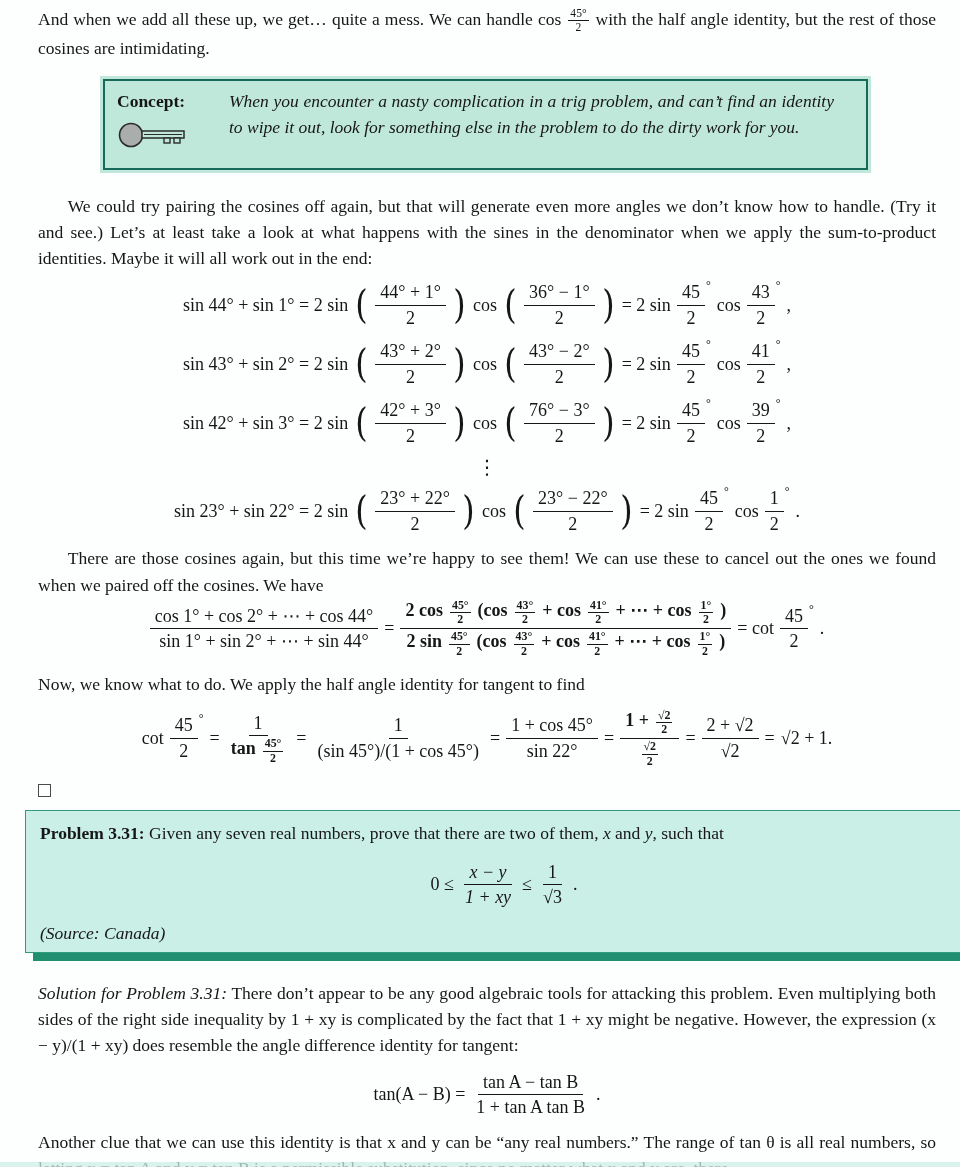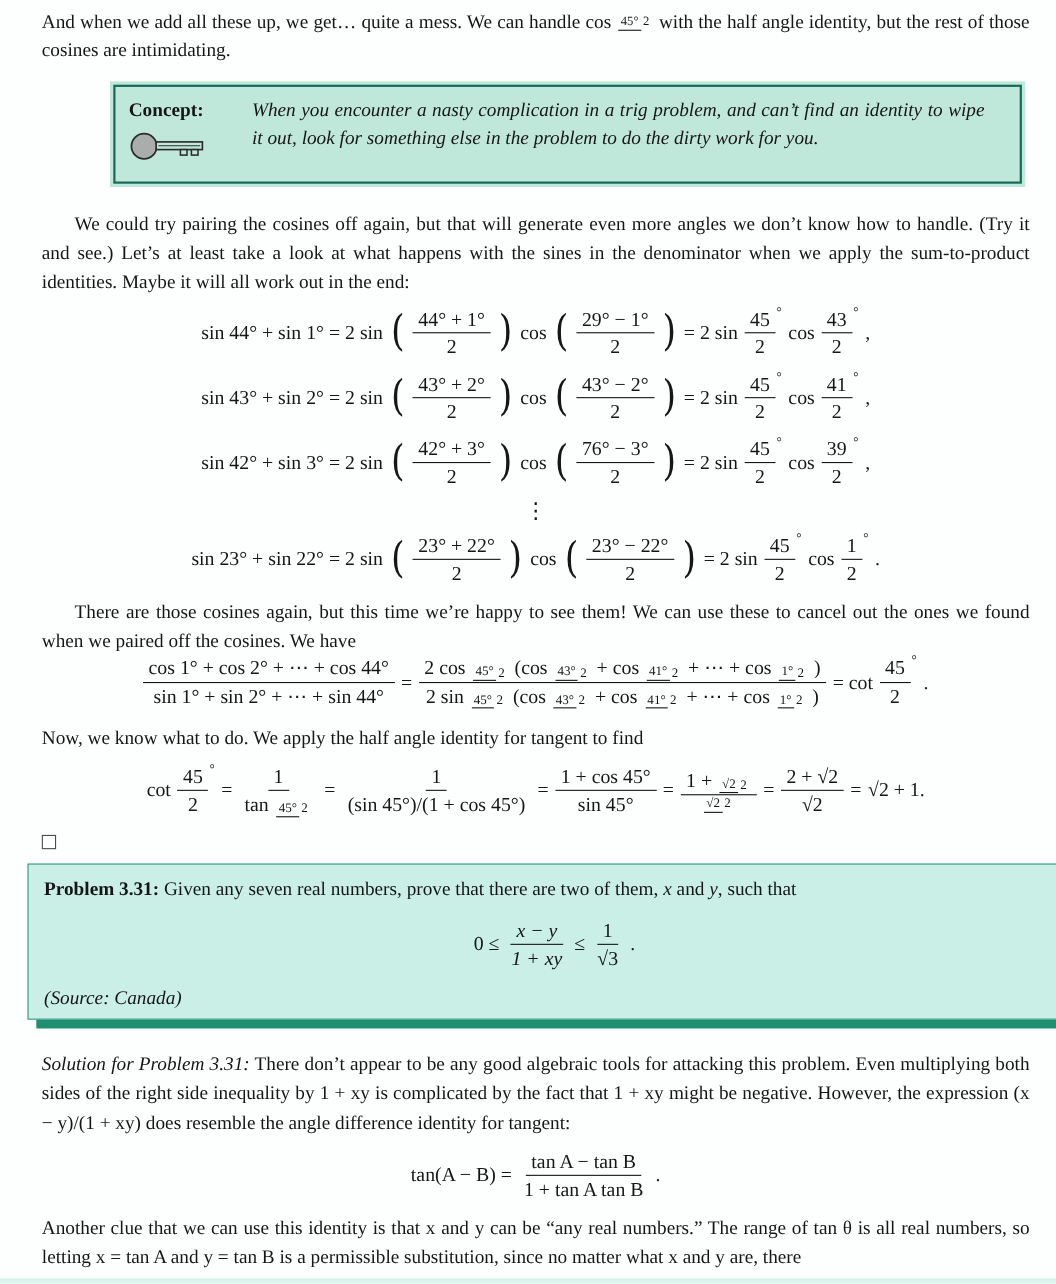--- a/index.html
+++ b/index.html
@@ -9,43 +9,43 @@
     background:#fdfefe;color:#161616;
     font-family:"Liberation Serif","DejaVu Serif",serif;
     font-size:17.5px;line-height:1.5;
   }
   .para{text-align:justify;margin:0;}
   .indent{text-indent:1.7em;}
   .it{font-style:italic;}
   b{font-weight:bold;}
 
   
-  .tfrac{display:inline-flex;flex-direction:row;align-items:center;
+  .tfrac{display:inline-flex;flex-direction:column;align-items:center;
          vertical-align:middle;font-size:.66em;line-height:1.15;margin:0 2px;}
   .tfrac .tn{border-bottom:1px solid #161616;padding:0 2px;}
   .tfrac .td{padding:0 2px;}
 
   
   .frac{display:inline-flex;flex-direction:column;align-items:center;line-height:1.25;}
   .frac .fn{border-bottom:1.4px solid #161616;padding:1px 5px;text-align:center;}
   .frac .fd{padding:1px 5px;text-align:center;}
-  .fn.cplx,.fd.cplx{display:flex;align-items:flex-end;justify-content:center;gap:5px;}
+  .fn.cplx,.fd.cplx{display:flex;align-items:flex-start;justify-content:center;gap:5px;font-weight:bold;}
 
   
   .fracdeg{display:inline-flex;align-items:flex-start;justify-content:space-between;}
   .fracdeg .deg{font-size:12px;line-height:1;margin:-1px 0 0 1px;}
 
   .bigp{font-size:215%;font-weight:300;line-height:.9;transform:scaleX(.82);
         font-family:"DejaVu Serif",serif;}
 
   .mathrow{display:flex;justify-content:center;align-items:center;gap:6px;
            font-size:18px;margin:9px 0;}
   .vdots{text-align:center;font-size:20px;margin:2px 0;line-height:1;}
 
-  .concept{margin:18px 0 0 65px;width:826px;box-sizing:border-box;
+  .concept{margin:18px 0 0 65px;width:765px;box-sizing:border-box;
            background:#bfe8db;border:2px solid #17695a;box-shadow:0 0 0 3px #bfe8db;
            padding:7px 32px 8px 12px;display:grid;grid-template-columns:104px 1fr;column-gap:8px;}
   .concept-text{text-align:justify;font-style:italic;}
   .keywrap{margin-top:6px;}
 
   .endsq{width:11px;height:11px;border:1.5px solid #4b4b4b;margin:15px 0 0 0;}
 
   .problem{margin:13px 0 0 -13px;width:958px;box-sizing:border-box;
            background:#c9efe6;border:1.5px solid #2f9a7d;
            box-shadow:8px 8px 0 0 #1f8f6f;padding:9px 14px 6px 14px;}
@@ -92,21 +92,21 @@
     <span>sin 44° + sin 1° = 2 sin</span>
     <span class="bigp">(</span>
     <span class="frac">
         <span class="fn">44° + 1°</span>
         <span class="fd">2</span>
       </span>
     <span class="bigp">)</span>
     <span>cos</span>
     <span class="bigp">(</span>
     <span class="frac">
-        <span class="fn">29° − 1°</span>
+        <span class="fn">36° − 1°</span>
         <span class="fd">2</span>
       </span>
     <span class="bigp">)</span>
     <span>= 2 sin</span>
     <span class="fracdeg">
         <span class="frac">
           <span class="fn">45</span>
           <span class="fd">2</span>
         </span>
         <span class="deg">°</span>
@@ -317,21 +317,21 @@
       </span>
   </span>
   <span>=</span>
   <span class="frac">
     <span class="fn">1</span>
     <span class="fd">(sin 45°)/(1 + cos 45°)</span>
   </span>
   <span>=</span>
   <span class="frac">
     <span class="fn">1 + cos 45°</span>
-    <span class="fd">sin 45°</span>
+    <span class="fd">sin 22°</span>
   </span>
   <span>=</span>
   <span class="frac">
     <span class="fn cplx">
         <span>1 +</span>
         <span class="tfrac">
           <span class="tn">√2</span>
           <span class="td">2</span>
         </span>
       </span>

